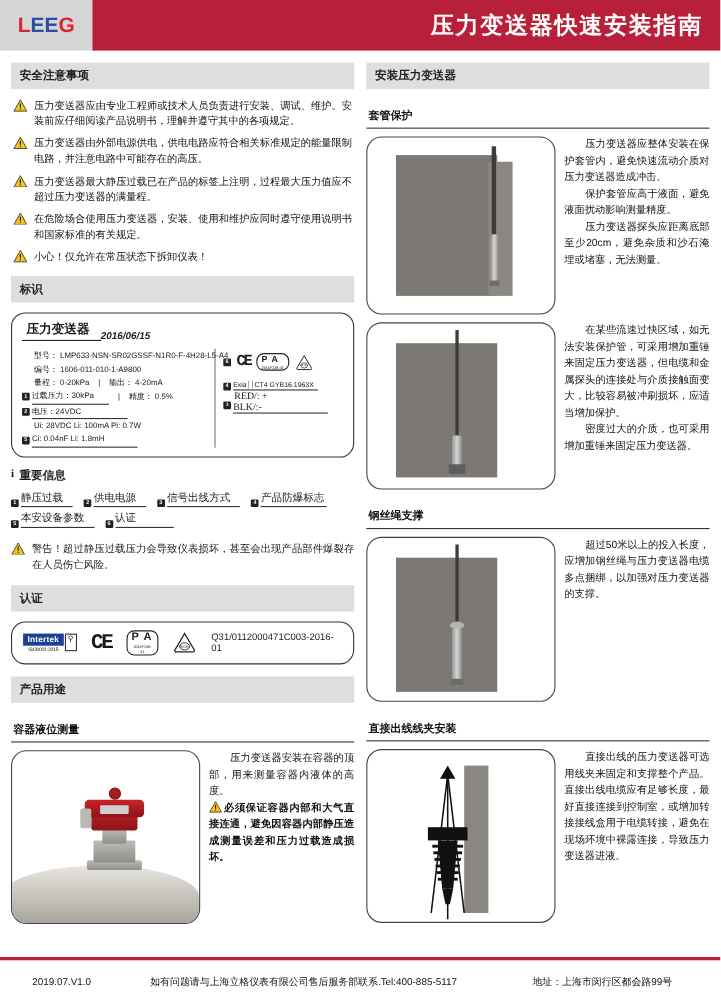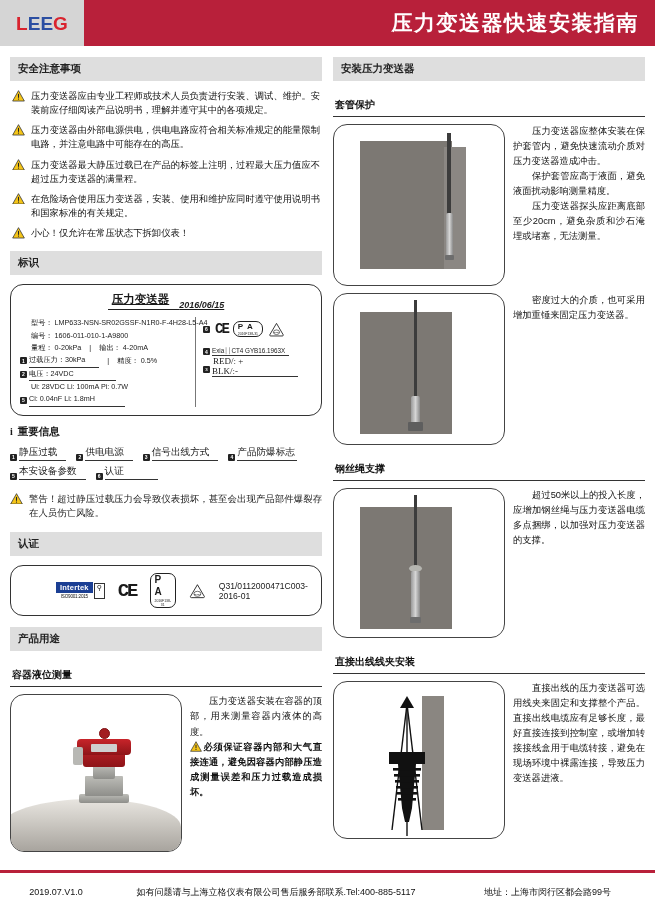--- a/index.html
+++ b/index.html
@@ -46,21 +46,21 @@
   .warn-tri { flex: 0 0 13px; margin-top: 1px; }
   .safety-txt {
     font-size: 9.3px; line-height: 1.52; text-align: justify; color: #111;
   }
 
   
   .plate {
     border: 1.3px solid #333; border-radius: 13px; margin-top: 9px;
     padding: 7px 9px 8px 9px; background: #fff;
   }
-  .plate-head { display: flex; align-items: flex-end; justify-content: center; text-decoration: underline; }
+  .plate-head { display: flex; align-items: flex-end; justify-content: flex-start; }
   .plate-name {
     font-size: 11.5px; font-weight: bold; border-bottom: 1.4px solid #222;
     padding: 0 10px 2px 4px;
   }
   .plate-date { font-size: 9px; font-style: italic; font-weight: bold; }
   .plate-body { display: flex; margin-top: 7px; }
   .plate-left { width: 176px; border-right: 1px solid #777; padding-right: 5px; }
   .plate-right { flex: 1; padding-left: 7px; }
   .pl-row { font-size: 7.2px; line-height: 1.72; display: flex; align-items: center; gap: 2px; white-space: nowrap; }
   .pl-row .lbl { color: #111; }
@@ -97,21 +97,21 @@
   .warn-block { display: flex; gap: 6px; margin-top: 8px; align-items: flex-start; }
   .warn-strong {
     font-size: 9.4px; font-weight: normal; line-height: 1.55; text-align: justify;
   }
 
   
   .cert-box {
     border: 1.2px solid #333; border-radius: 13px; margin-top: 9px;
     padding: 7px 10px; display: flex; align-items: center; gap: 13px;
   }
-  .intertek { text-align: center; display: flex; align-items: center; gap: 1px; margin-left: 35px; }
+  .intertek { text-align: center; display: flex; align-items: center; gap: 1px; }
   .itk-main {
     background: #1b3f94; color: #fff; font-size: 7.5px; font-weight: bold;
     padding: 1px 4px; letter-spacing: 0.2px;
   }
   .itk-sub { font-size: 4.6px; letter-spacing: -0.2px; color: #111; margin-top: 1px; }
   .itk-side { border: 1px solid #333; width: 11px; height: 16px; font-size: 7px; text-align: center; }
   .cert-num { font-size: 8.6px; font-family: "Liberation Sans", sans-serif; }
 
   
   .illus-row { display: flex; gap: 8px; margin-top: 7px; }
@@ -403,20 +403,21 @@
     </div>
 
     <div class="illus-row">
       <div class="illus-frame" style="height:152px;">
         <div class="tank" style="left:26px; top:18px; width:92px; height:122px;"></div>
         <div class="probe-shaft" style="left:80px; top:6px; width:3px; height:104px;"></div>
         <div class="probe-body" style="left:77px; top:102px; width:9px; height:30px; border-radius:2px;"></div>
         <div style="position:absolute;left:74px;top:128px;width:15px;height:9px;background:#5e5e5e;border-radius:1px;"></div>
       </div>
       <div class="body-txt">
+        <p>在某些流速过快区域，如无法安装保护管，可采用增加重锤来固定压力变送器，但电缆和金属探头的连接处与介质接触面变大，比较容易被冲刷损坏，应适当增加保护。</p>
         <p>密度过大的介质，也可采用增加重锤来固定压力变送器。</p>
       </div>
     </div>
 
     <div class="sub-title">钢丝绳支撑</div>
     <div class="illus-row">
       <div class="illus-frame" style="height:150px;">
         <div class="tank" style="left:26px; top:18px; width:92px; height:122px;"></div>
         <div class="probe-shaft" style="left:80px; top:6px; width:3px; height:96px;"></div>
         <div style="position:absolute;left:75px;top:76px;width:13px;height:7px;background:#b5b5b0;border-radius:50%;"></div>

